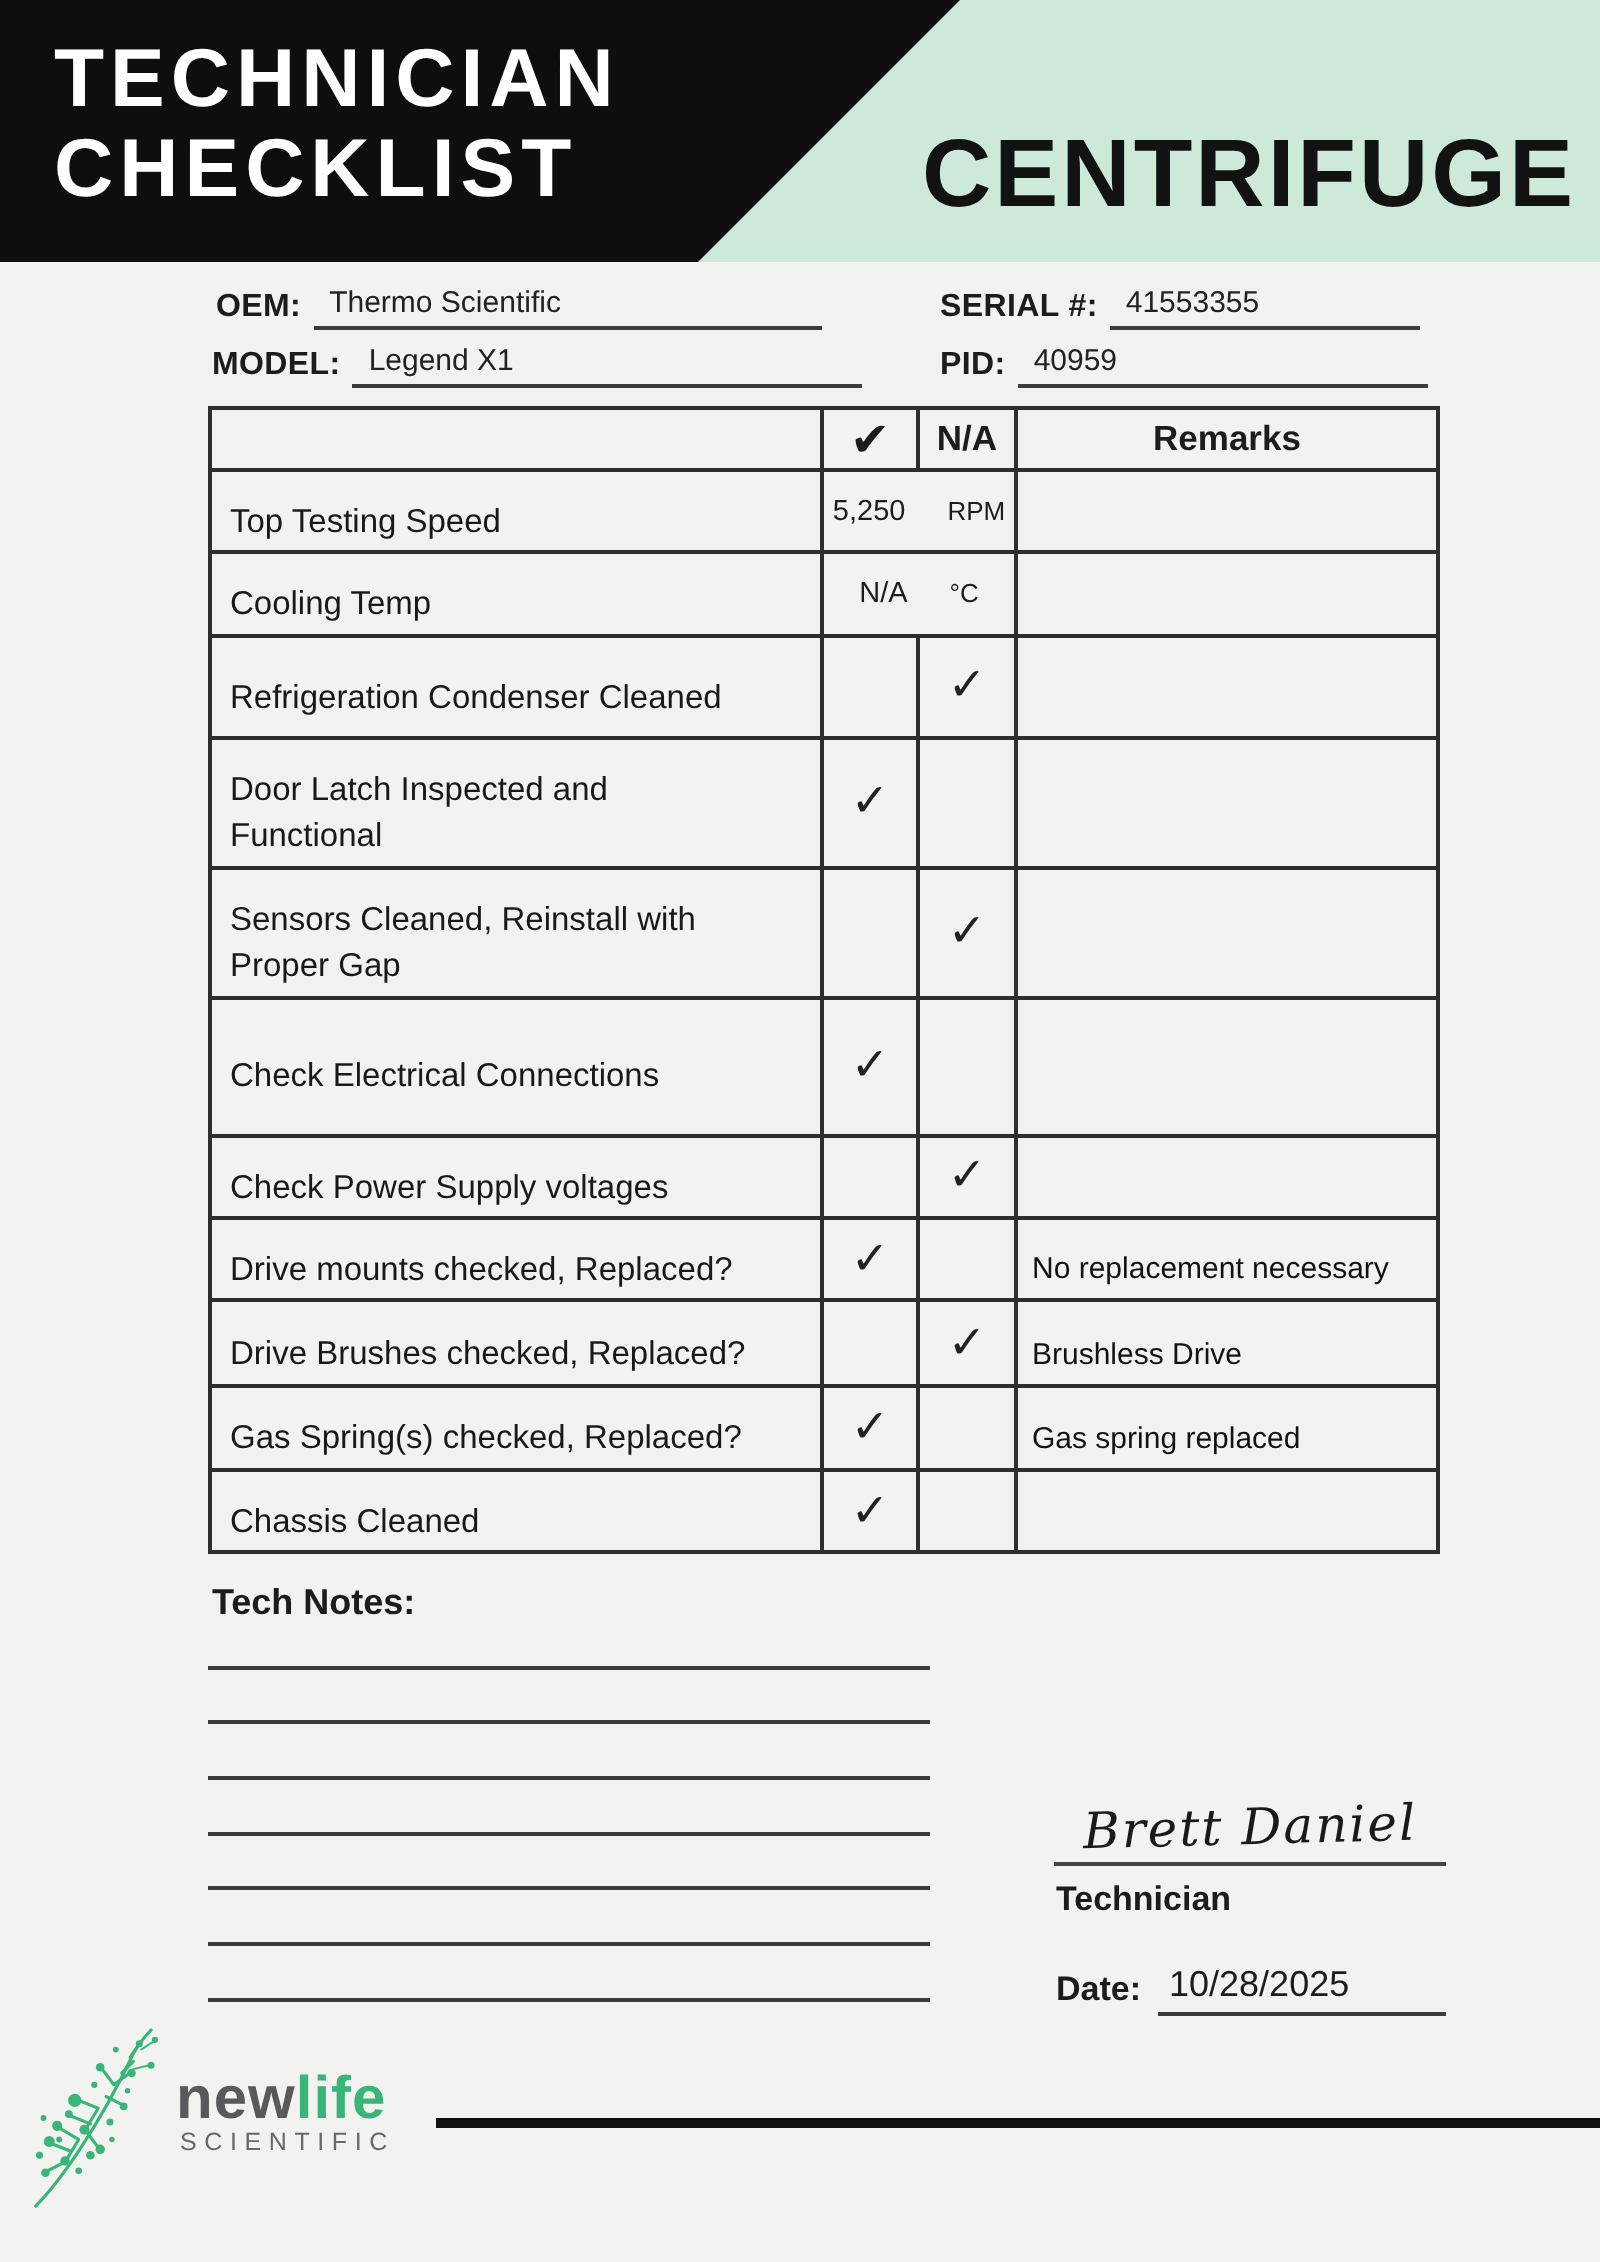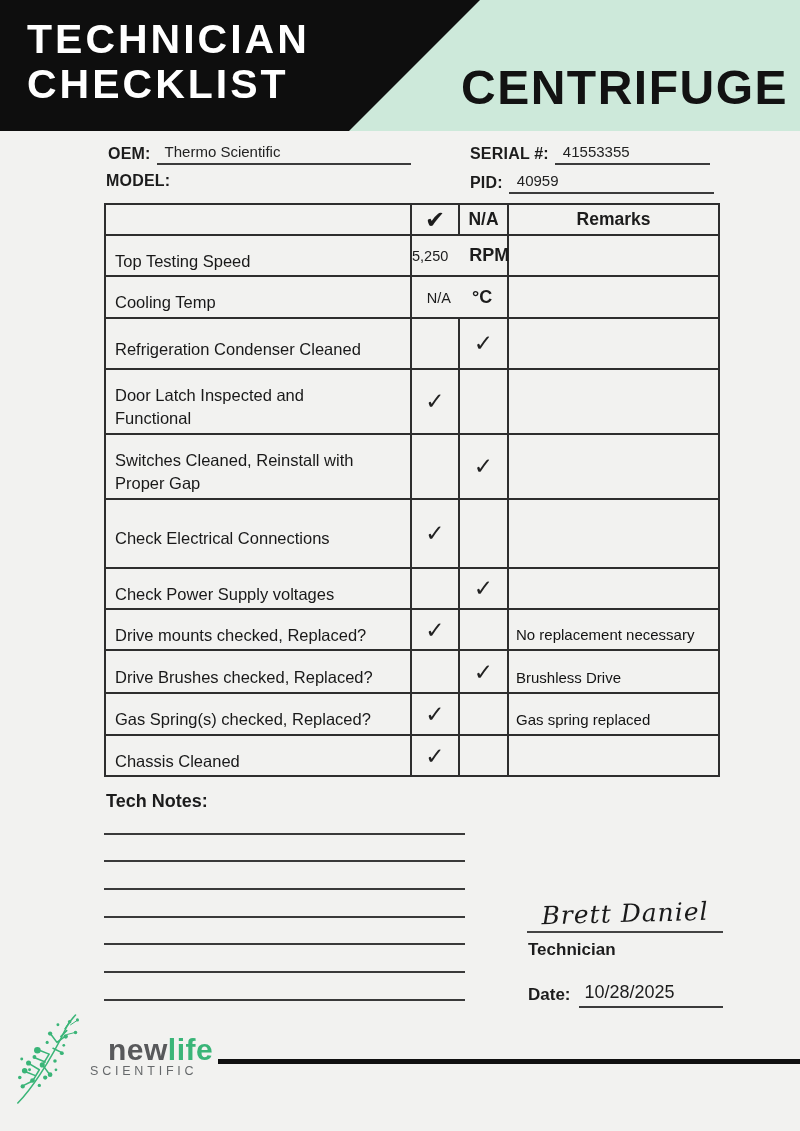--- a/index.html
+++ b/index.html
@@ -47,21 +47,21 @@
   #checklist th { font-size:17.5px; font-weight:600; text-align:center; }
   .hdr-check { font-family:"DejaVu Sans", sans-serif; font-size:24px; font-weight:700; }
   .item-cell {
     font-size:16.5px; text-align:left; padding:14px 4px 2px 9px;
     line-height:1.42; white-space:pre-line; vertical-align:middle; color:#191919;
   }
   .check-cell { text-align:center; vertical-align:middle; }
   .checkmark { font-family:"DejaVu Sans", sans-serif; font-size:23px; color:#222; }
   .value-cell { text-align:center; vertical-align:middle; white-space:nowrap; }
   .cell-value { font-size:14.5px; }
-  .cell-unit  { font-size:18px; font-weight:700; margin-left:21px; }
+  .cell-unit  { font-size:13px; font-weight:400; margin-left:21px; }
   .remark-cell { vertical-align:bottom; padding:0 4px 6px 7px; font-size:15px; color:#131313; }
   
   #checklist tbody tr:nth-child(1)  { height:34px; }
   #checklist tbody tr:nth-child(2)  { height:30px; }
   #checklist tbody tr:nth-child(3)  { height:51px; }
   #checklist tbody tr:nth-child(4)  { height:57px; }
   #checklist tbody tr:nth-child(5)  { height:63px; }
   #checklist tbody tr:nth-child(6)  { height:69px; }
   #checklist tbody tr:nth-child(7)  { height:35px; }
   #checklist tbody tr:nth-child(8)  { height:36px; }
@@ -86,21 +86,21 @@
   .sig-role { position:absolute; left:528px; top:940px; font-size:17px; font-weight:700; }
   .date-row { position:absolute; left:528px; top:982px; display:flex; align-items:flex-end; }
   .date-label { font-size:17px; font-weight:700; padding-bottom:3px; }
   .date-line { width:144px; border-bottom:2px solid #3c3c3c; margin-left:8px; padding:0 0 3px 6px; }
   .date-value { font-size:18px; }
 
   
   .footer-rule { position:absolute; left:218px; top:1059px; width:582px; height:4.5px; background:#101010; }
   .logo-leaf { position:absolute; left:10px; top:1012px; width:88px; height:95px; }
   .brand { position:absolute; left:88px; top:1033px; font-size:30px; font-weight:700; letter-spacing:.5px; }
-  .brand-new  { color:#58595b;margin-left:20px; }
+  .brand-new  { color:#58595b; }
   .brand-life { color:#3ab578;margin-top:44px; }
   .brand-sub {
     position:absolute; left:90px; top:1064px; font-size:12.5px; font-weight:500;
     letter-spacing:3.8px; color:#66696b;
   }
 </style>
 </head>
 <body>
 
 <div class="page">
@@ -115,20 +115,21 @@
     </div>
     <div class="hero-product">CENTRIFUGE</div>
   </header>
 
   <div class="field f-oem">
     <span class="f-label">OEM:</span>
     <span class="f-line"><span class="f-value">Thermo Scientific</span></span>
   </div>
   <div class="field f-model">
     <span class="f-label">MODEL:</span>
+    <span class="f-line"><span class="f-value">Legend X1</span></span>
   </div>
   <div class="field f-serial">
     <span class="f-label">SERIAL #:</span>
     <span class="f-line"><span class="f-value">41553355</span></span>
   </div>
   <div class="field f-pid">
     <span class="f-label">PID:</span>
     <span class="f-line"><span class="f-value">40959</span></span>
   </div>
 
@@ -165,21 +166,21 @@
           <td class="remark-cell"></td>
         </tr>
         <tr>
           <td class="item-cell">Door Latch Inspected and
 Functional</td>
           <td class="check-cell"><span class="checkmark">✓</span></td>
           <td class="check-cell"></td>
           <td class="remark-cell"></td>
         </tr>
         <tr>
-          <td class="item-cell">Switches Cleaned, Reinstall with
+          <td class="item-cell">Sensors Cleaned, Reinstall with
 Proper Gap</td>
           <td class="check-cell"></td>
           <td class="check-cell"><span class="checkmark">✓</span></td>
           <td class="remark-cell"></td>
         </tr>
         <tr>
           <td class="item-cell">Check Electrical Connections</td>
           <td class="check-cell"><span class="checkmark">✓</span></td>
           <td class="check-cell"></td>
           <td class="remark-cell"></td>

